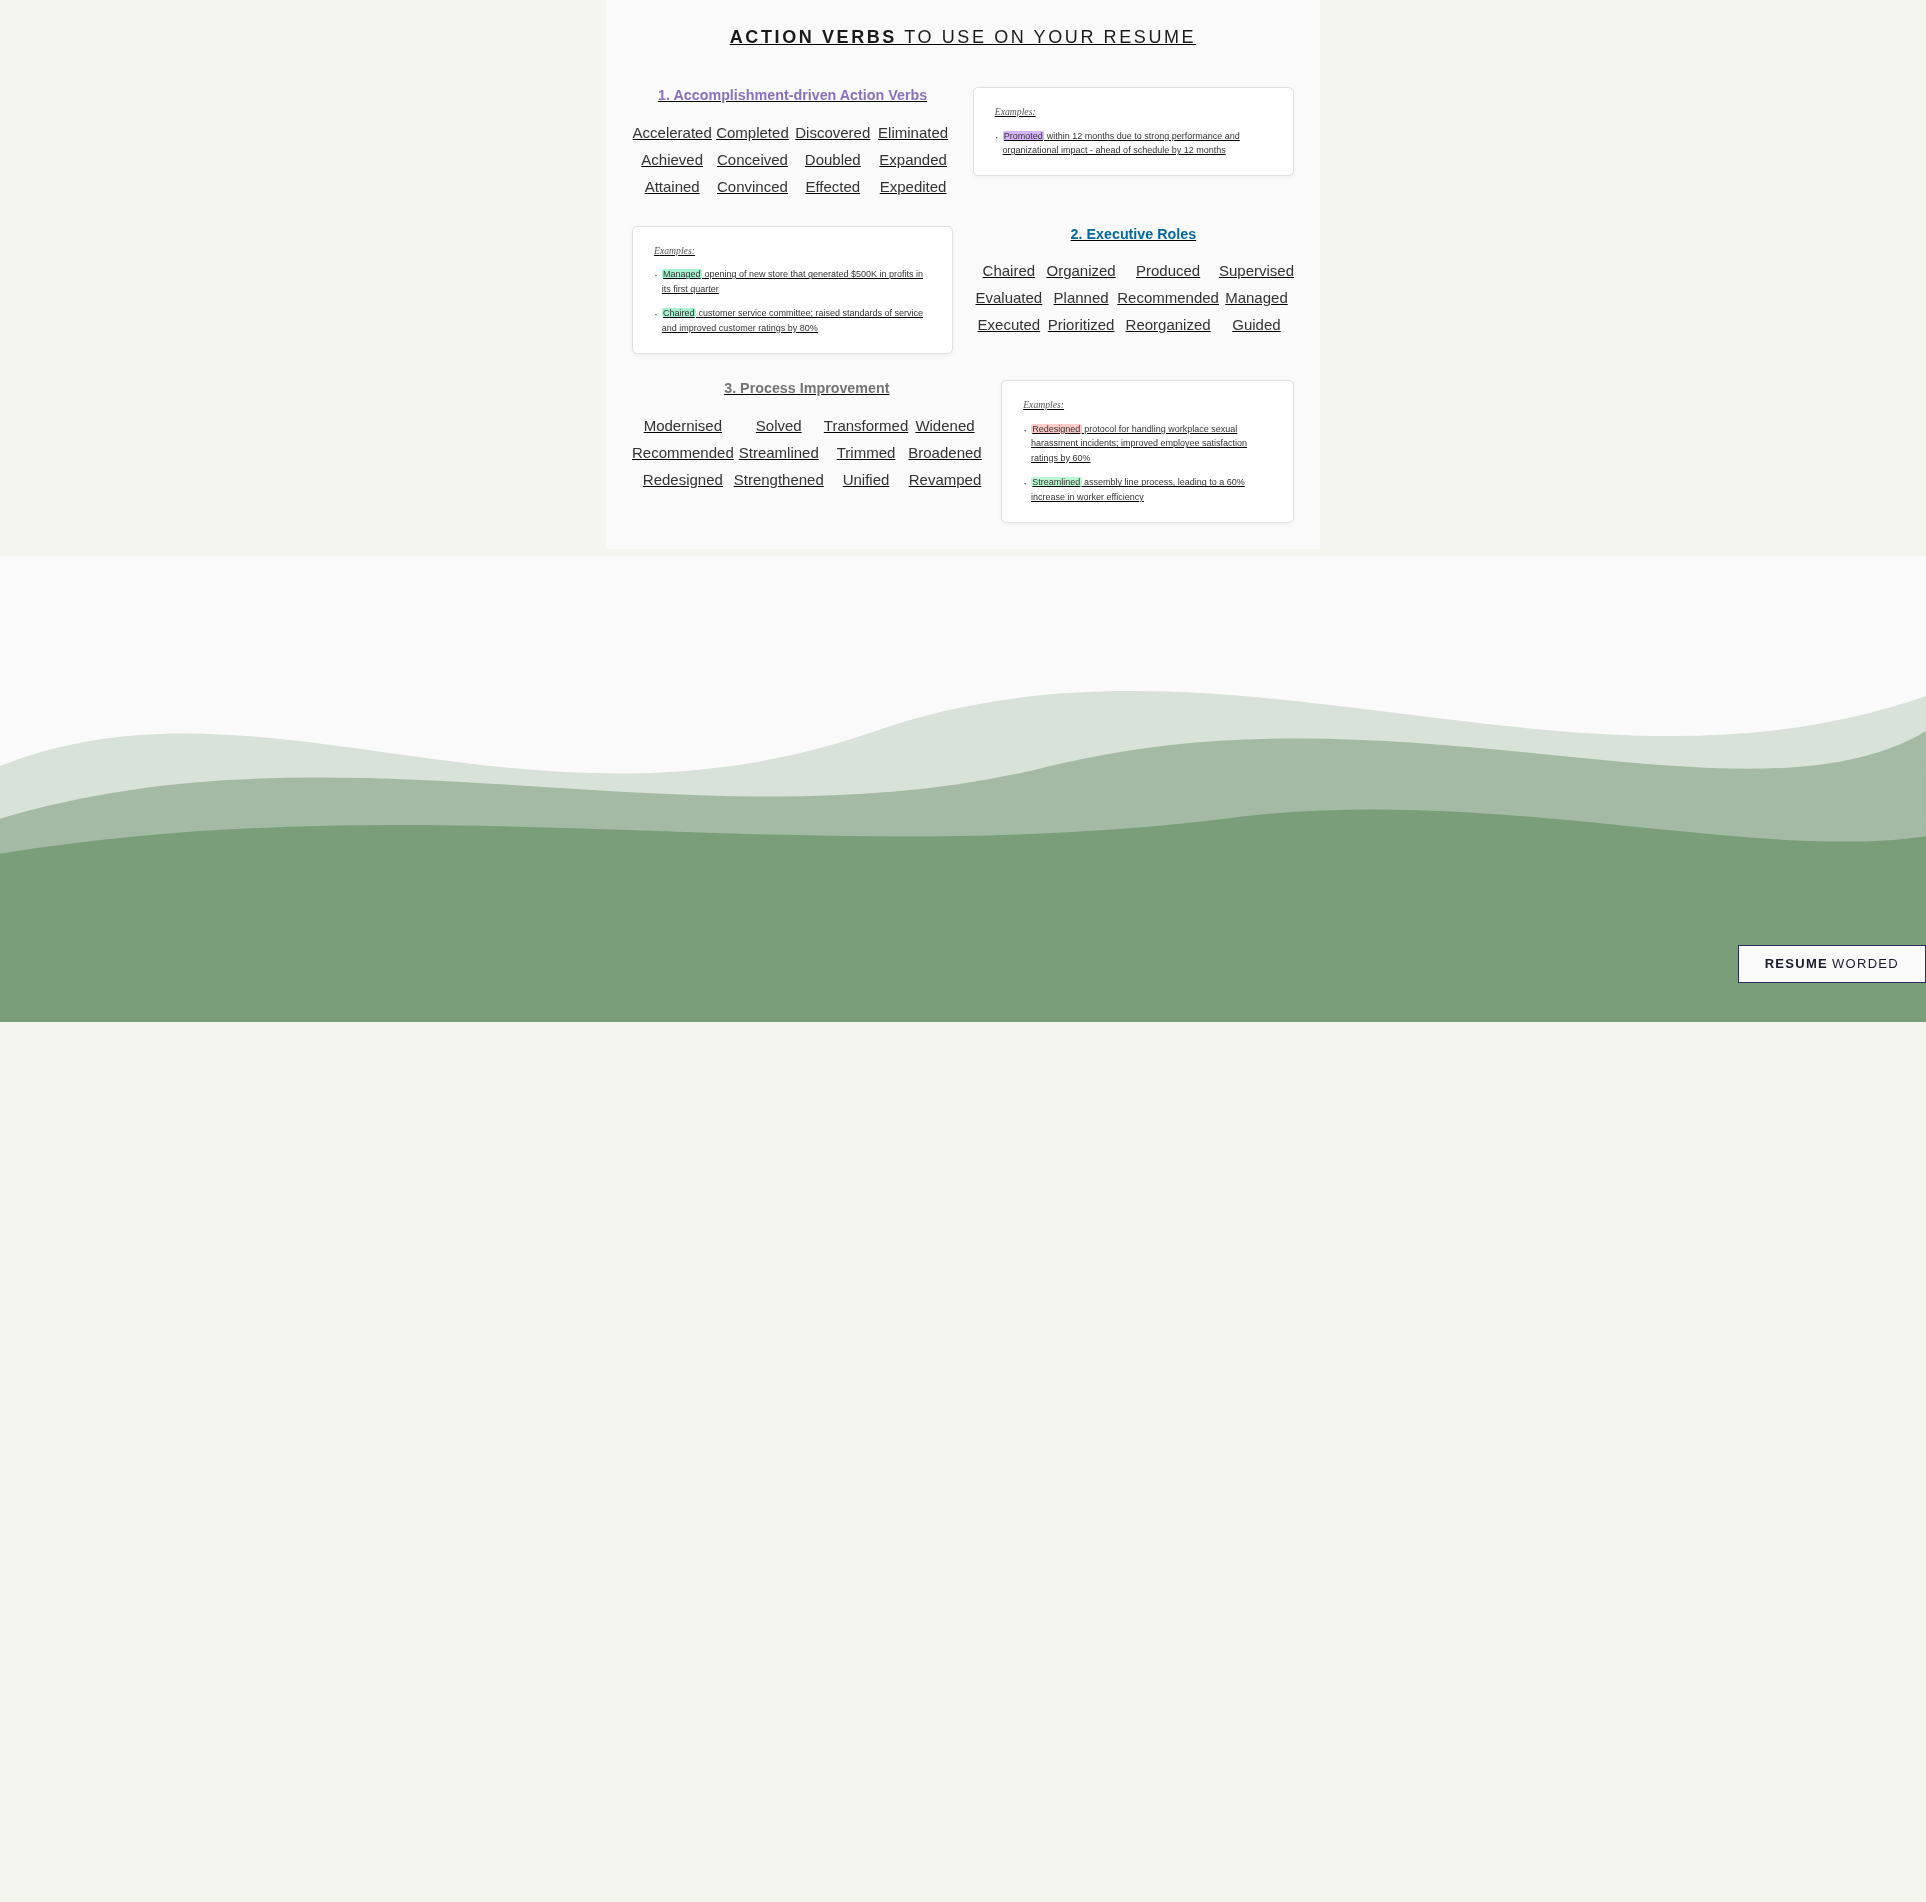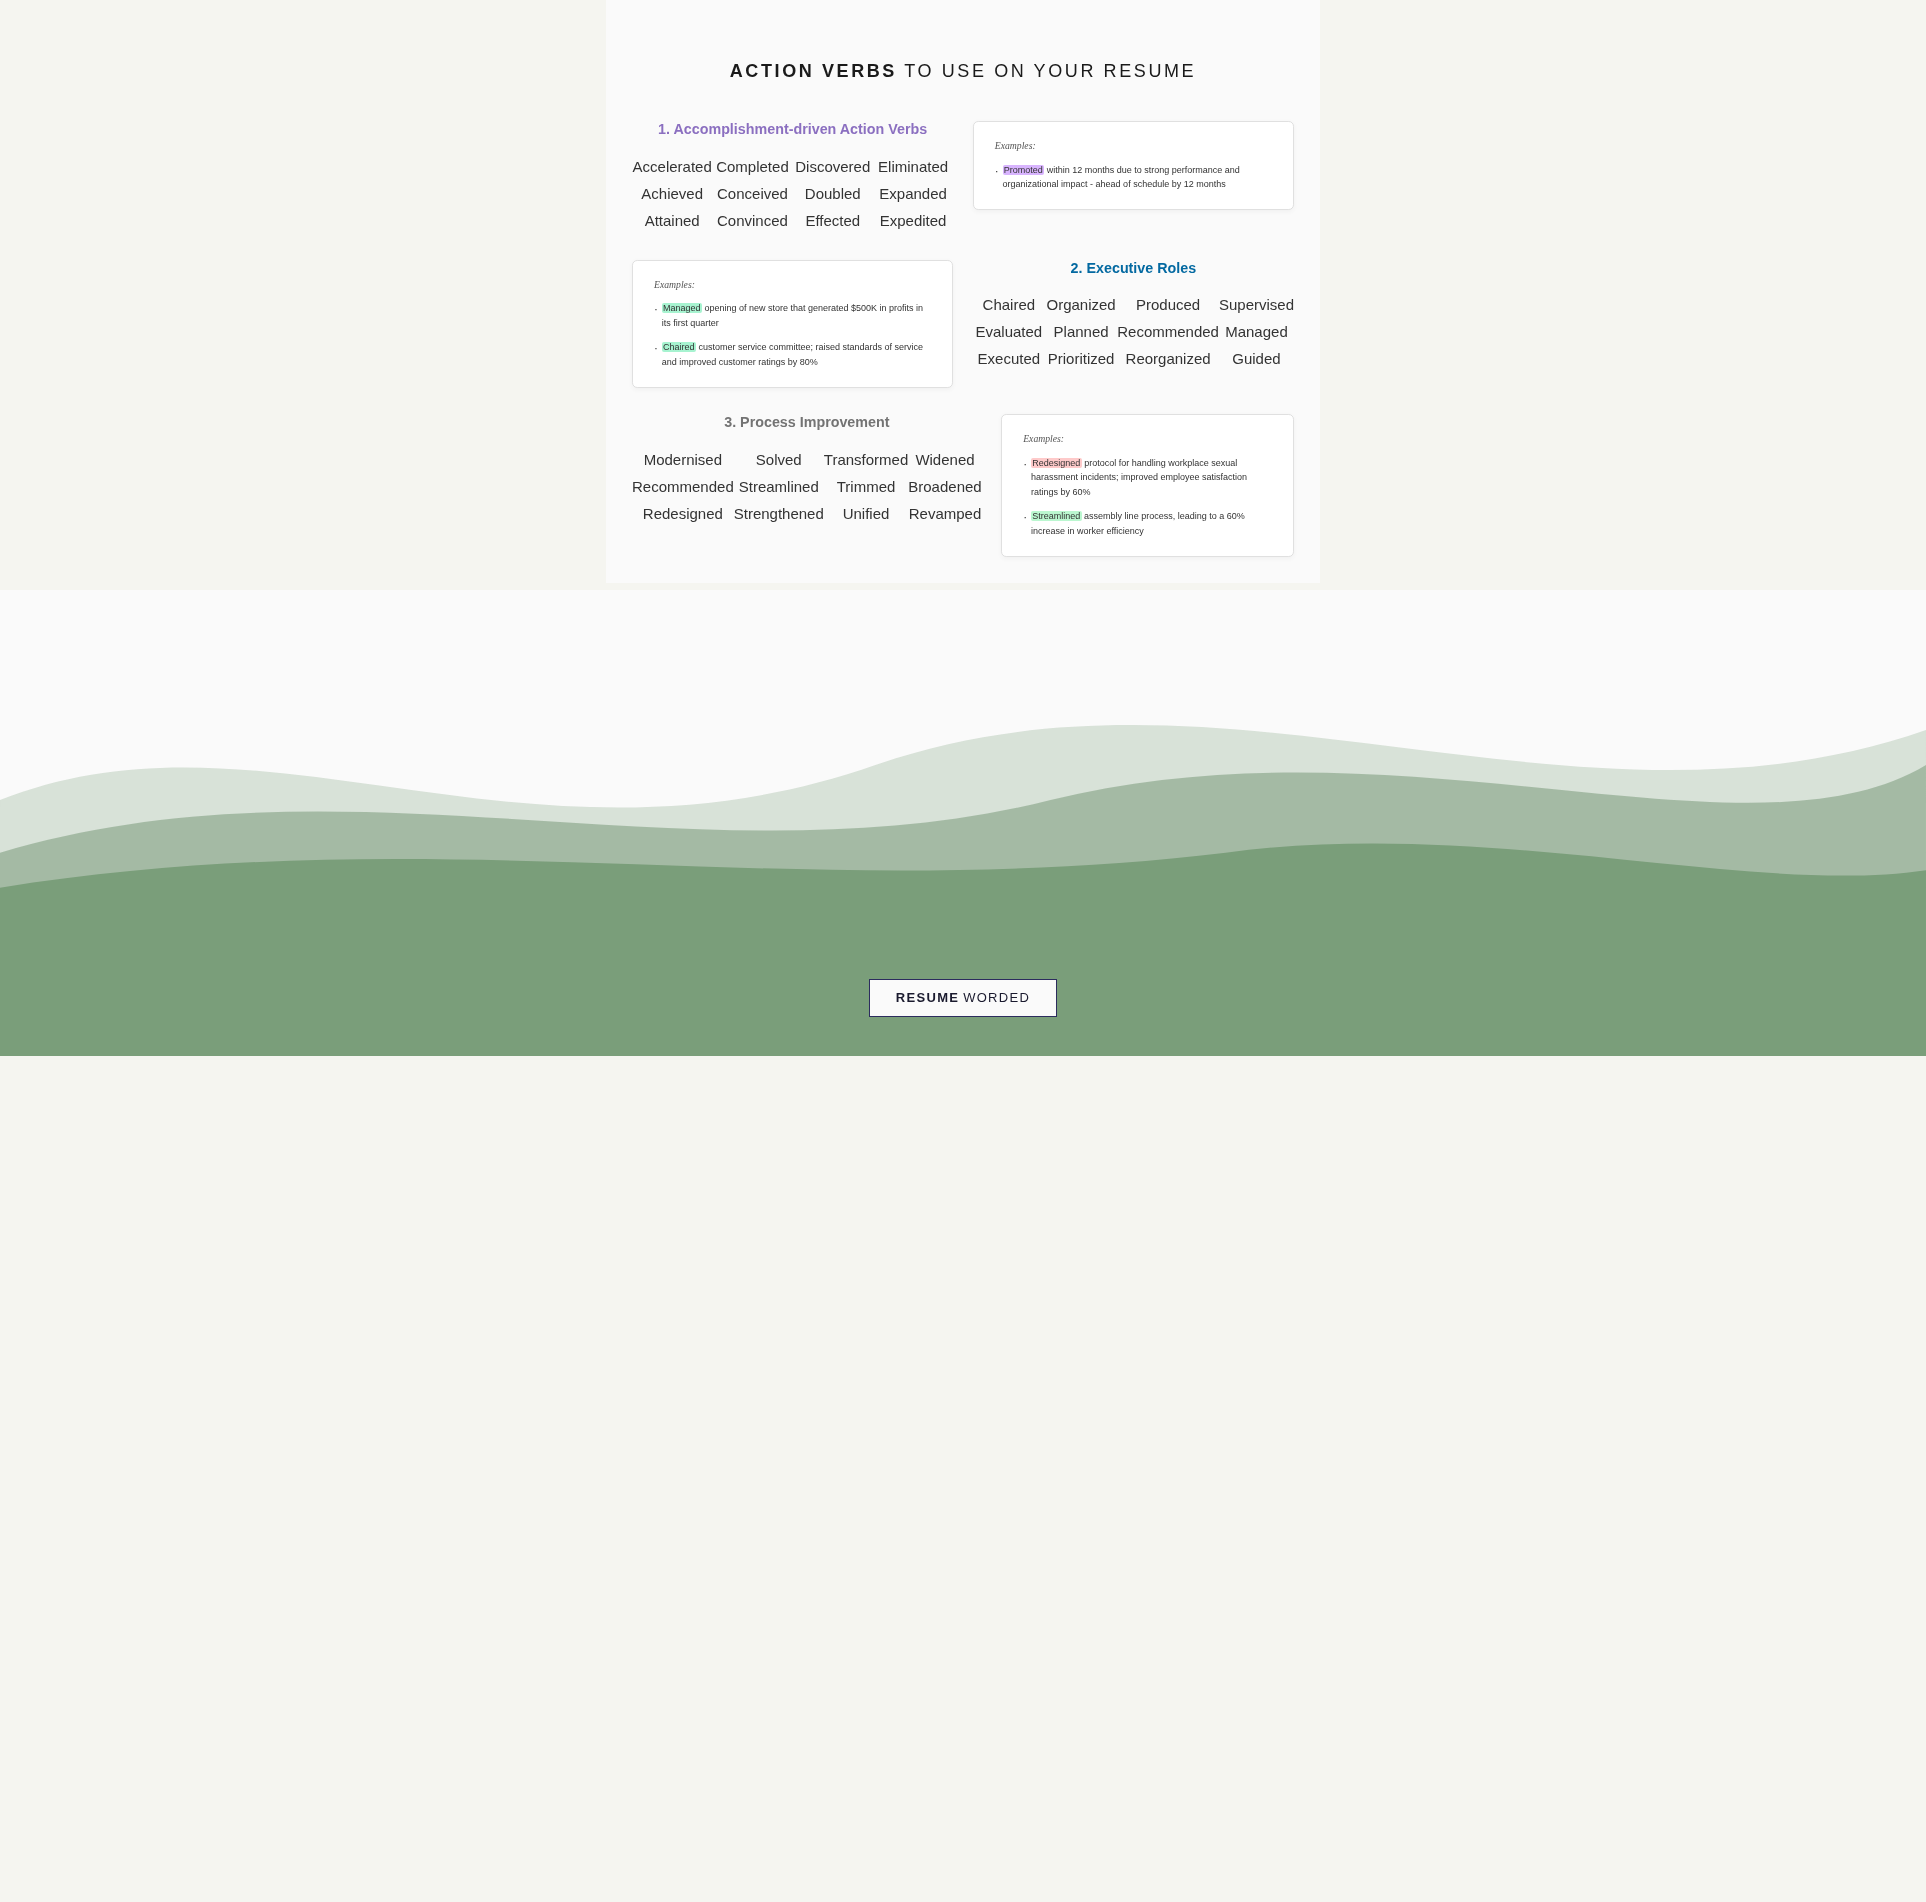--- a/index.html
+++ b/index.html
@@ -10,22 +10,23 @@
       width: 100%;
       min-height: 100vh;
       display: flex;
       flex-direction: column;
       align-items: center;
     }
 
     .page-wrapper {
       width: 100%;
       max-width: 714px;
-      padding: 61px 26px 0 26px;
+      padding: 27px 26px 0 26px;
       background: #fafafa;
+      text-decoration: underline;
     }
 
     .main-title {
       text-align: center;
       font-family: Arial, sans-serif;
       font-size: 18px;
       letter-spacing: 2.6px;
       margin-bottom: 39px;
       color: #1a1a1a;
     }
@@ -294,19 +295,19 @@
 </div>
 
 <div style="width:100%; background:#fafafa; overflow:hidden; margin-top: 6.5px;">
   <svg viewBox="0 0 1100 200" xmlns="http://www.w3.org/2000/svg" style="display:block; width:100%;">
     <path d="M0,120 C150,60 300,170 500,100 C700,30 900,150 1100,80 L1100,200 L0,200 Z" fill="#b5c9b5" opacity="0.5"></path>
     <path d="M0,150 C200,90 400,170 600,120 C800,70 1000,160 1100,100 L1100,200 L0,200 Z" fill="#8faa8f" opacity="0.7"></path>
     <path d="M0,170 C250,130 450,180 700,150 C850,130 1000,175 1100,160 L1100,200 L0,200 Z" fill="#7a9e7a"></path>
   </svg>
 </div>
 
-<div style="width:100%; background:#7a9e7a; padding: 39px 0 39px 0; display:flex; justify-content:center; align-items:center;">
+<div style="width:100%; background:#7a9e7a; padding: 39px 0 39px 0; display:flex; justify-content:flex-end; align-items:center;">
   <div class="logo-box" style="background:#fafafa;">
     <span class="logo-resume">RESUME</span>
       <span class="logo-worded"> WORDED</span>
   </div>
 </div>
 
 
 </body></html>

